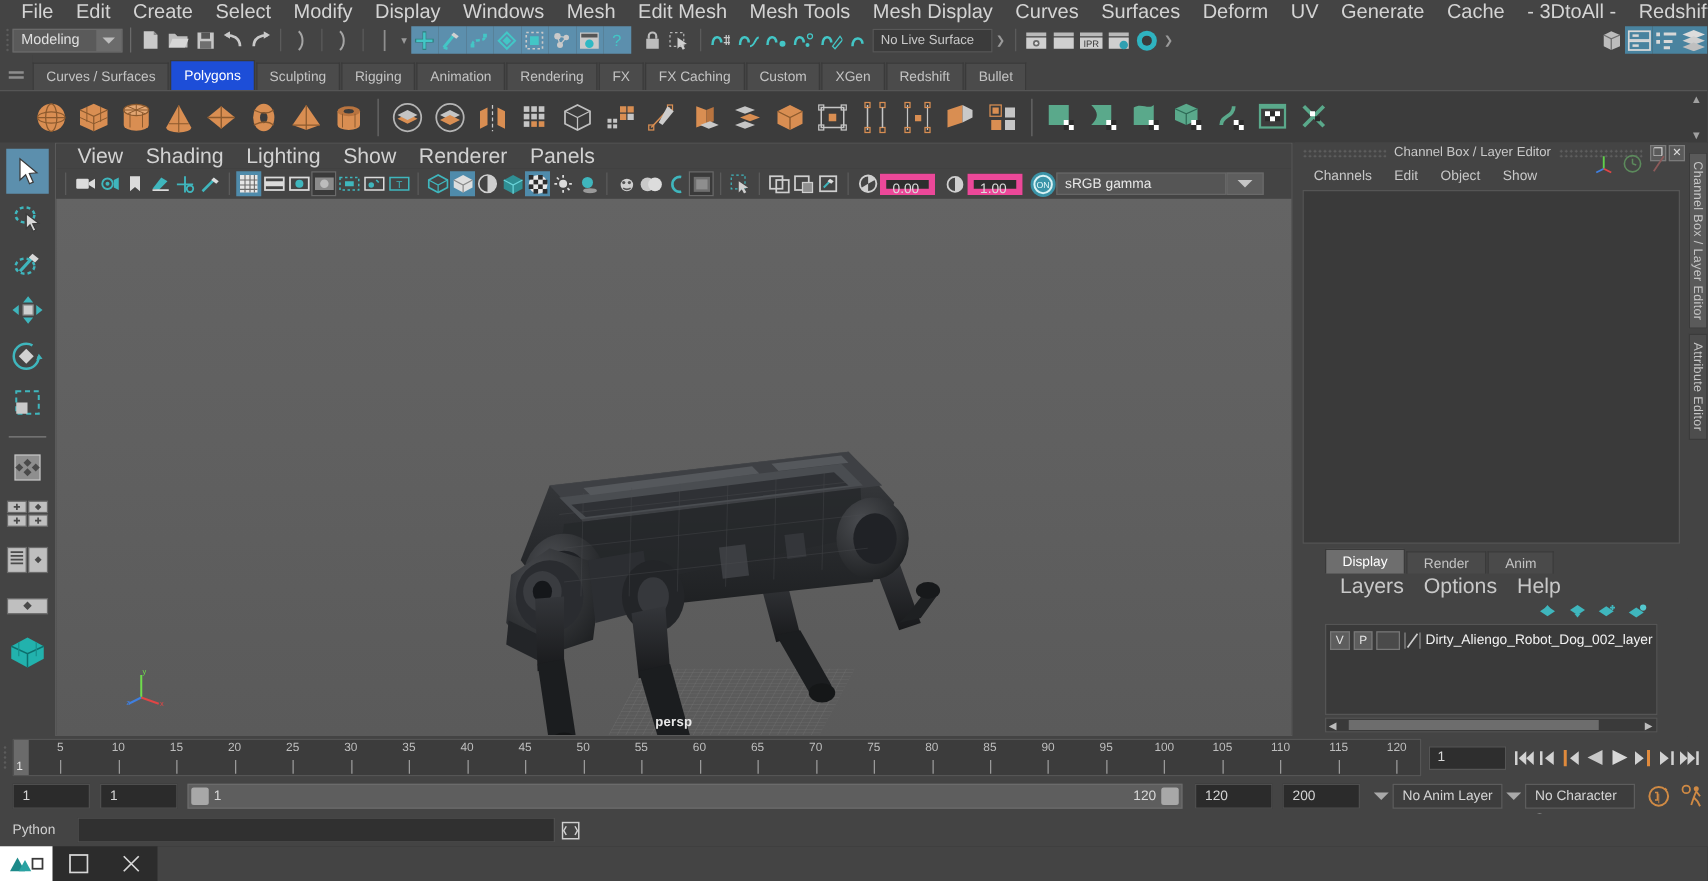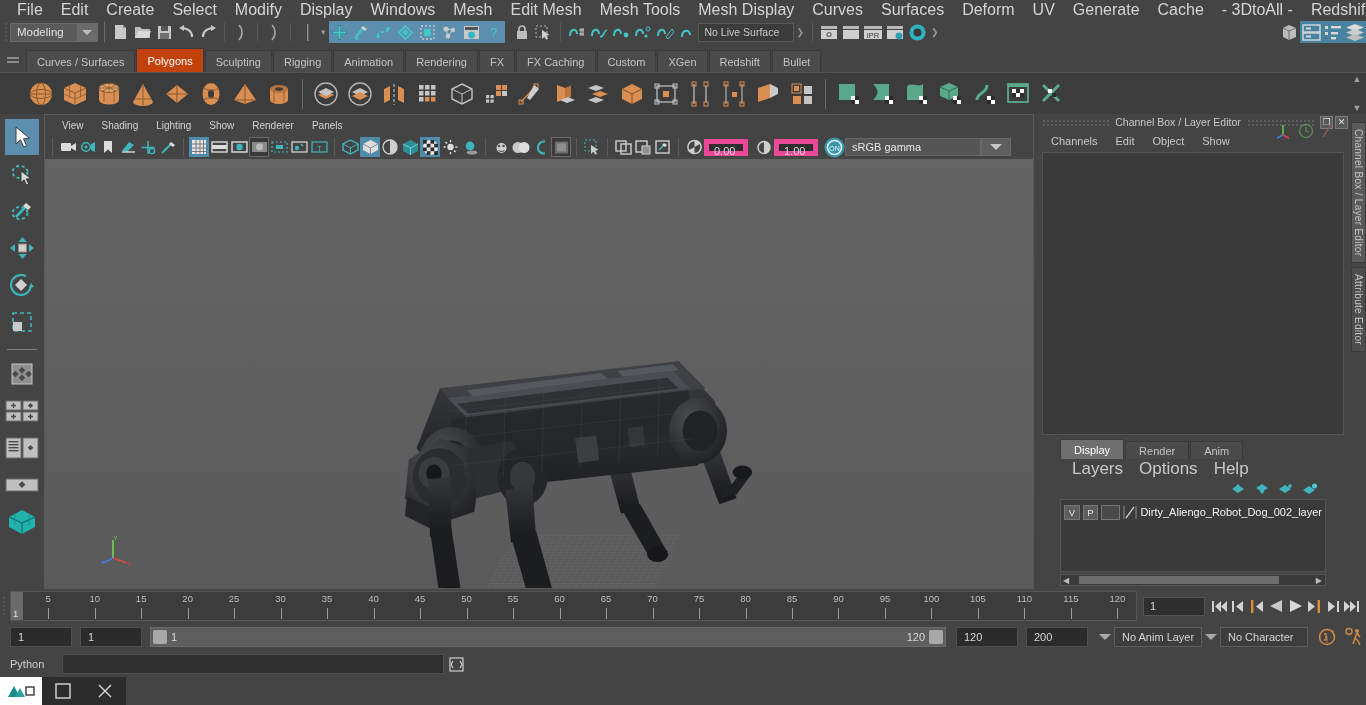--- a/index.html
+++ b/index.html
@@ -35,21 +35,21 @@
   .caret{ color:#9a9a9a; font-size:9px; padding:0 3px;}
   .spacer{ flex:1 1 auto; }
 
   
   .shelfwrap{ flex:0 0 28px; display:flex; background:#3c3c3c; align-items:flex-end; }
   .shelfhandle{ width:26px; height:28px; display:flex; align-items:center; justify-content:center; background:#444; }
   .shelfhandle .hb{ width:12px; height:2px; background:#8d8d8d; box-shadow:0 4px 0 #8d8d8d; }
   .shelftabs{ display:flex; align-items:flex-end; height:28px; background:#444; flex:1 1 auto; }
   .stab{ height:22px; line-height:22px; padding:0 10px; font-size:11px; color:#c3c3c3; background:#4b4b4b;
          border:1px solid #3a3a3a; border-bottom:none; margin-right:1px; white-space:nowrap; }
-  .stab.active{ background:#c2410c; color:#ffffff; height:24px; line-height:24px;margin-top:30px; }
+  .stab.active{ background:#1d4ed8; color:#ffffff; height:24px; line-height:24px;margin-top:30px; }
 
   
   .shelfrow{ flex:0 0 42px; background:#3c3c3c; display:flex; align-items:center; padding-left:2px; position:relative;
              border-top:1px solid #555; }
   .shelficon{ width:34px; height:36px; display:flex; align-items:center; justify-content:center; flex:0 0 34px; }
   .shelfsep{ width:1px; height:30px; background:#6a6a6a; margin:0 6px; flex:0 0 1px; }
   .shelfscroll{ position:absolute; right:2px; top:2px; width:14px; height:38px; display:flex; flex-direction:column;
                 align-items:center; justify-content:space-between; }
   .shelfscroll span{ color:#a0a0a0; font-size:9px; line-height:9px;}
 
@@ -60,21 +60,21 @@
   .toolbox{ width:44px; background:#444444; display:flex; flex-direction:column; align-items:center; padding-top:5px; flex:0 0 44px;}
   .tool{ width:34px; height:36px; margin-bottom:1px; display:flex; align-items:center; justify-content:center;}
   .tool.sel{ background:#5c8fad; }
   .tbdiv{ width:30px; height:1px; background:#808080; margin:8px 0 6px 0; }
 
   
   .vpcol{ flex:1 1 auto; display:flex; flex-direction:column; min-width:0; background:#444; }
   .vppanel{ margin:0 2px 0 0; display:flex; flex-direction:column; flex:1 1 auto; min-height:0;
             border:1px solid #5a5a5a; background:#3a3a3a; }
   .vpmenu{ height:20px; display:flex; align-items:center; background:#444; padding-left:8px; flex:0 0 20px;}
-  .vpmenu .mi{ padding:0 9px; font-size:10px; color:#d2d2d2;}
+  .vpmenu .mi{ padding:0 9px; font-size:17px; color:#d2d2d2;}
   .vptools{ height:24px; display:flex; align-items:center; background:#444; flex:0 0 24px; padding-left:2px;}
   .vbtn{ width:20px; height:20px; display:flex; align-items:center; justify-content:center; flex:0 0 20px;}
   .vbtn.on{ background:#4f8bab; }
   .vbtn.press{ background:#3a3a3a; border:1px solid #6a6a6a;}
   .numbox{ width:44px; height:17px; background:#2e2e2e; border:5px solid #ec4899; color:#dcdcdc;
            font-size:11px; line-height:15px; padding-left:5px; }
   .gammabox{ width:136px; height:18px; background:#555; border:1px solid #666; color:#e8e8e8;
              font-size:11px; line-height:16px; padding-left:6px; position:relative;}
   .gammaarw{ width:30px; height:18px; background:#5e5e5e; border:1px solid #6a6a6a; display:flex;
              align-items:center; justify-content:center; }
@@ -1183,20 +1183,21 @@
             <svg width="34" height="34" viewBox="0 0 34 34">
               <path d="M12 26 V8" stroke="#6fdc4c" stroke-width="1.6"></path>
               <path d="M12 26 L2 31" stroke="#3f7fe0" stroke-width="1.6"></path>
               <path d="M12 26 L26 31" stroke="#e04545" stroke-width="1.6"></path>
               <text x="13" y="7" font-size="6" font-family="Liberation Sans" fill="#6fdc4c">y</text>
               <text x="27" y="33" font-size="6" font-family="Liberation Sans" fill="#e04545">x</text>
               <text x="0" y="32" font-size="6" font-family="Liberation Sans" fill="#3f7fe0">z</text>
             </svg>
           </div>
 
+          <div class="persplabel">persp</div>
         </div>
       </div>
     </div>
 
     <div class="rightpanel">
       <div class="cbtitle">
         <div class="dotline"></div>
         <span>Channel Box / Layer Editor</span>
         <div class="dotline"></div>
         <div class="winbtn">❐</div>

